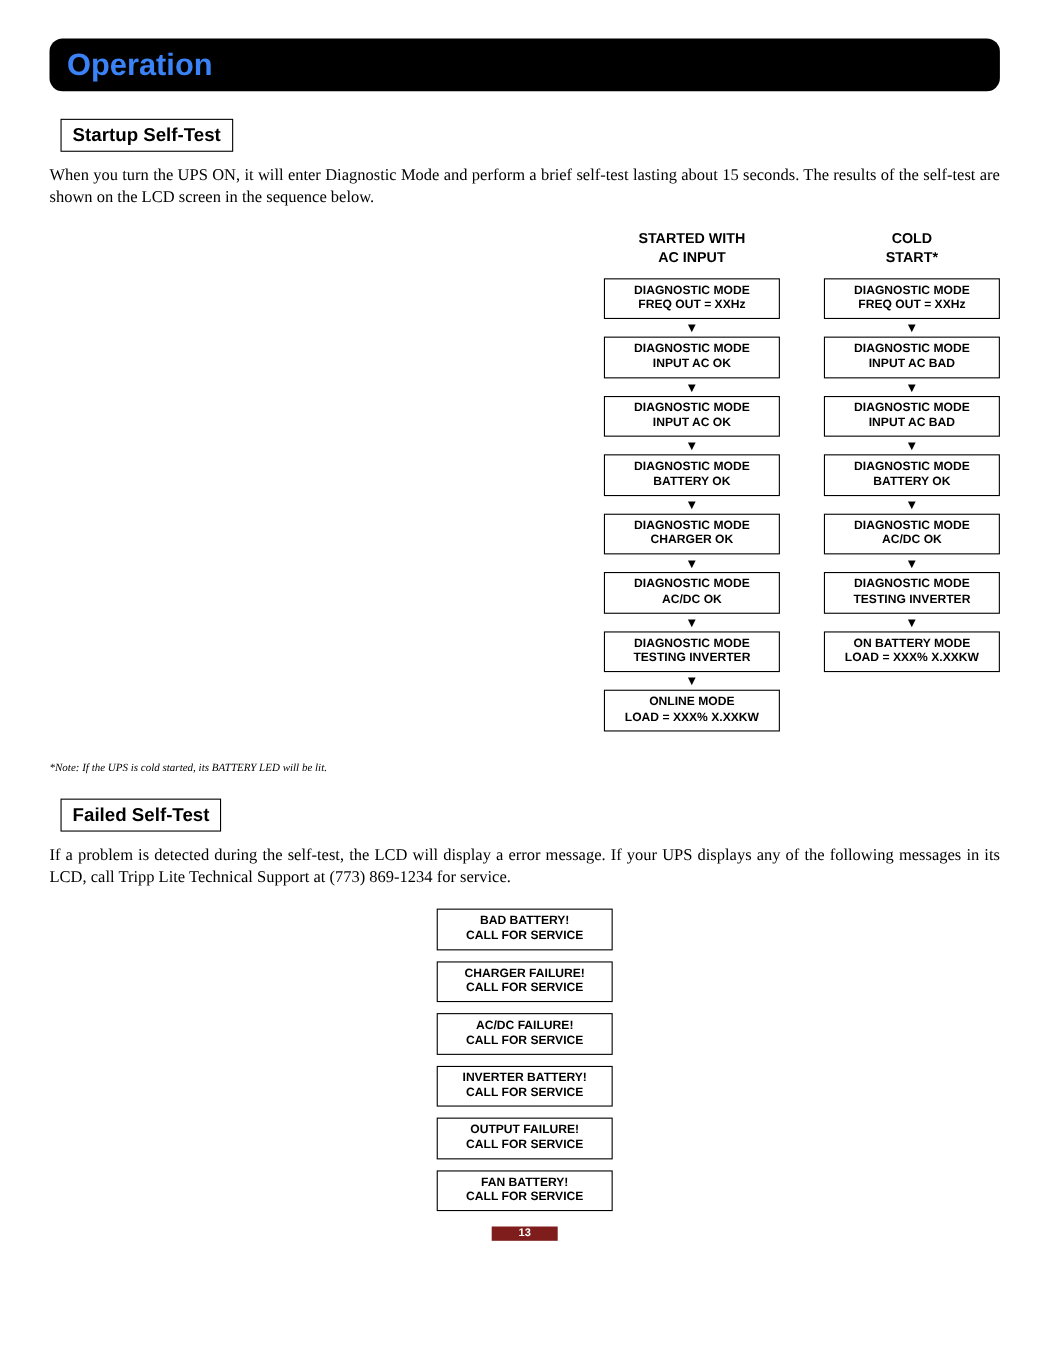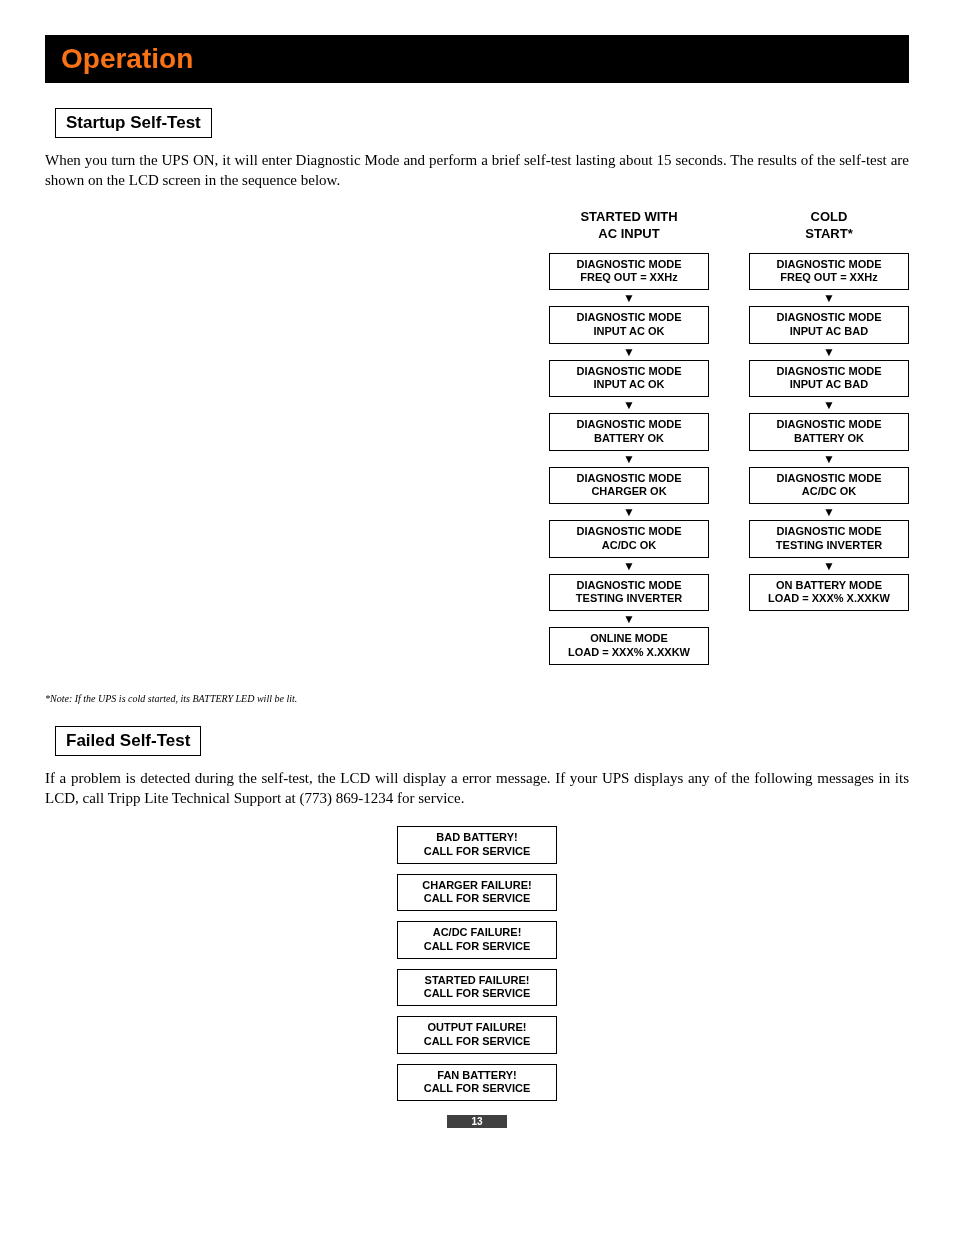--- a/index.html
+++ b/index.html
@@ -6,26 +6,27 @@
   body {
     font-family: "Times New Roman", Times, serif;
     width: 954px;
     margin: 0 auto;
     padding: 35px 45px 20px 45px;
     color: #000;
     background: #fff;
   }
   .operation-banner {
     background: #000;
-    color: #f97316;
+    color: #3b82f6;
     font-family: Arial, Helvetica, sans-serif;
     font-weight: bold;
     font-size: 28px;
     padding: 8px 16px;
     margin-bottom: 25px;
+    border-radius: 12px;
   }
   .section-title {
     display: inline-block;
     border: 1.5px solid #000;
     font-family: Liberation Sans, sans-serif;
     font-weight: bold;
     font-size: 17px;
     padding: 4px 10px;
     margin-left: 10px;
     margin-bottom: 12px;
@@ -90,21 +91,21 @@
     border: 1.5px solid #000;
     width: 160px;
     text-align: center;
     font-family: Arial, Helvetica, sans-serif;
     font-weight: bold;
     font-size: 11px;
     line-height: 1.25;
     padding: 4px 4px;
   }
   .page-num {
-    background: #404040;
+    background: #7f1d1d;
     color: #fff;
     font-family: Arial, Helvetica, sans-serif;
     font-weight: bold;
     font-size: 10px;
     padding: 1px 24px;
     margin: 14px auto 0 auto;
     display: block;
     width: fit-content;
     text-align: right;
   }
@@ -169,21 +170,21 @@
 <p class="note">*Note: If the UPS is cold started, its BATTERY LED will be lit.</p>
 
 <div class="section-title">Failed Self-Test</div>
 
 <p class="para">If a problem is detected during the self-test, the LCD will display a error message. If your UPS displays any of the following messages in its LCD, call Tripp Lite Technical Support at (773) 869-1234 for service.</p>
 
 <div class="fail-wrap">
   <div class="fail-box"><span>BAD BATTERY!</span><br><span>CALL FOR SERVICE</span></div>
   <div class="fail-box"><span>CHARGER FAILURE!</span><br><span>CALL FOR SERVICE</span></div>
   <div class="fail-box"><span>AC/DC FAILURE!</span><br><span>CALL FOR SERVICE</span></div>
-  <div class="fail-box"><span>STARTED FAILURE!</span><br><span>CALL FOR SERVICE</span></div>
+  <div class="fail-box"><span>INVERTER BATTERY!</span><br><span>CALL FOR SERVICE</span></div>
   <div class="fail-box"><span>OUTPUT FAILURE!</span><br><span>CALL FOR SERVICE</span></div>
   <div class="fail-box"><span>FAN BATTERY!</span><br><span>CALL FOR SERVICE</span></div>
 </div>
 
 <div class="page-num">13</div>
 
 
 
 
 </body></html>

